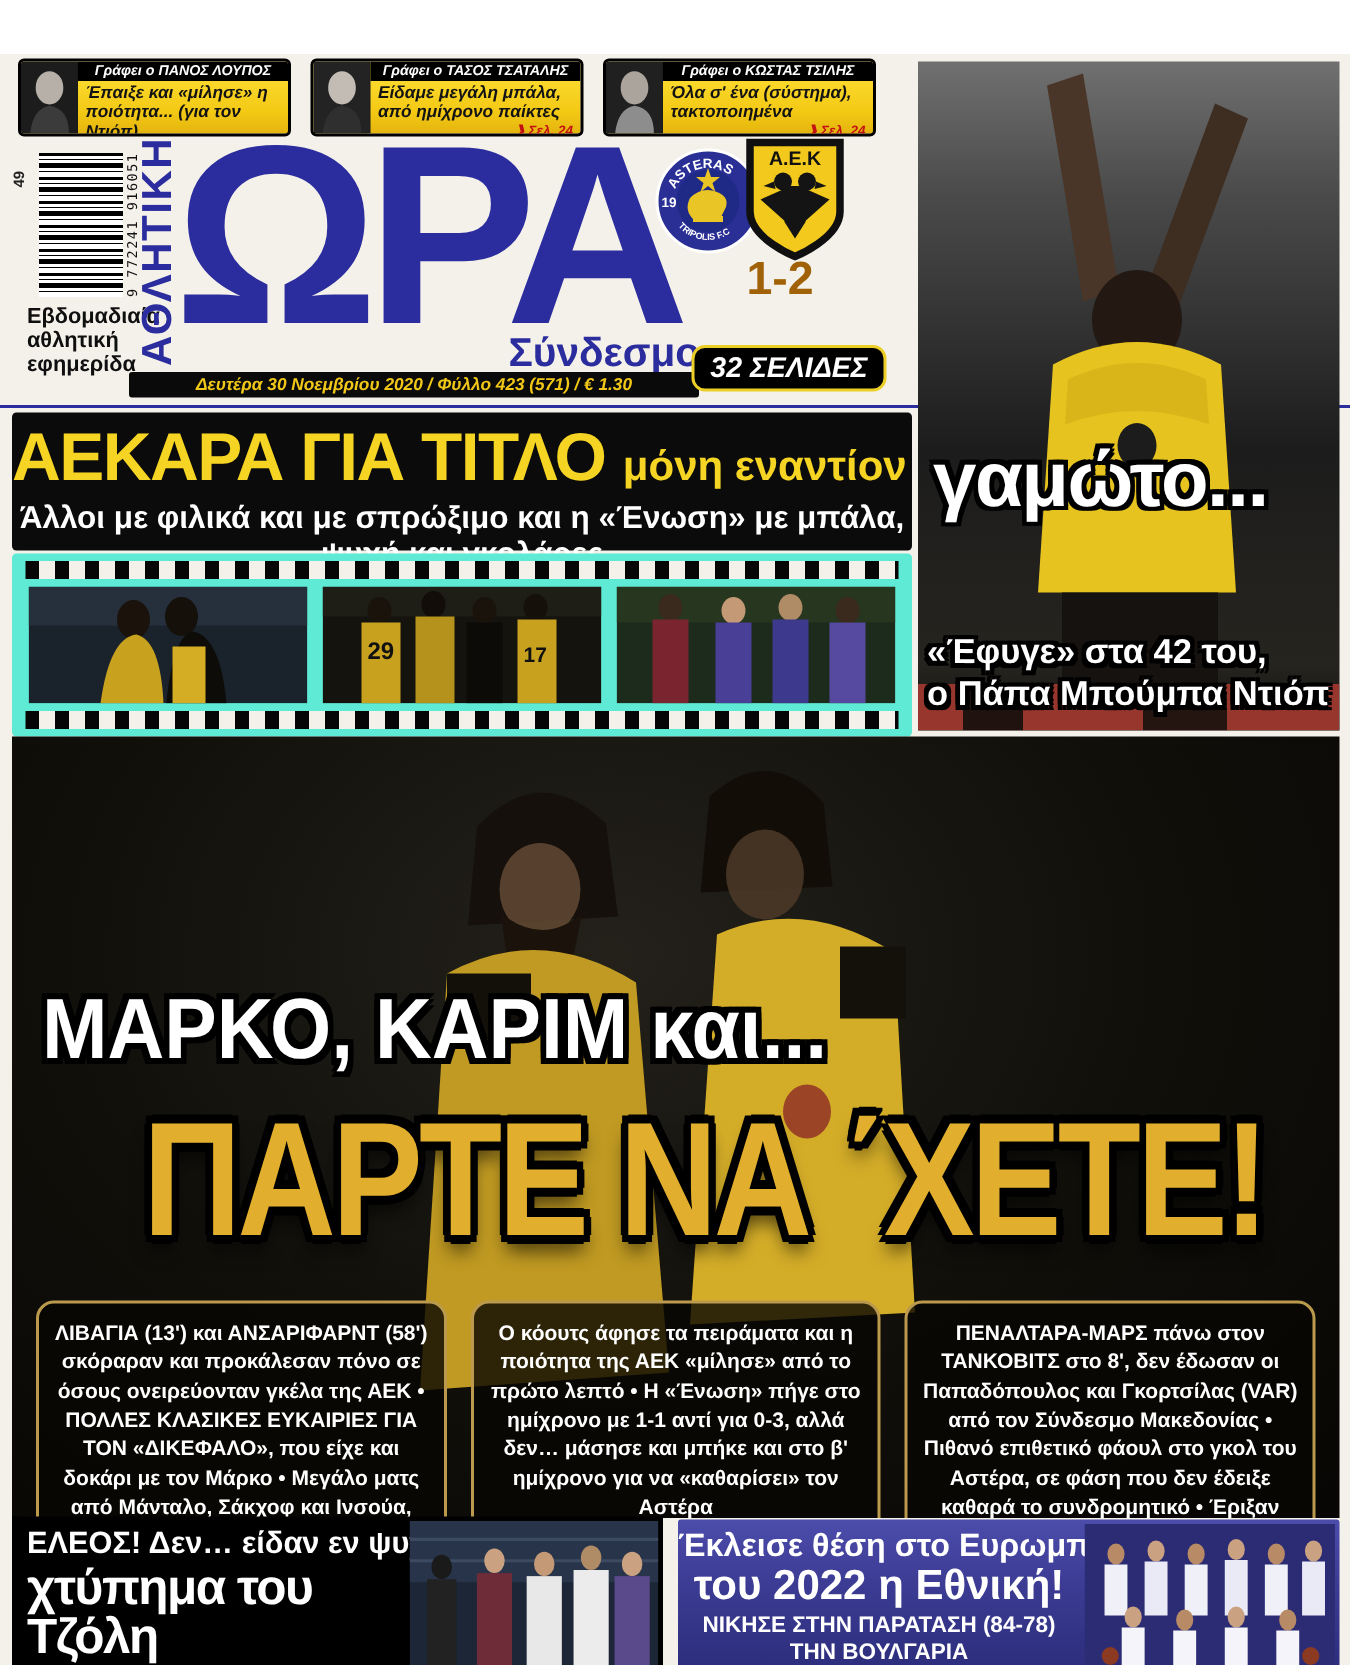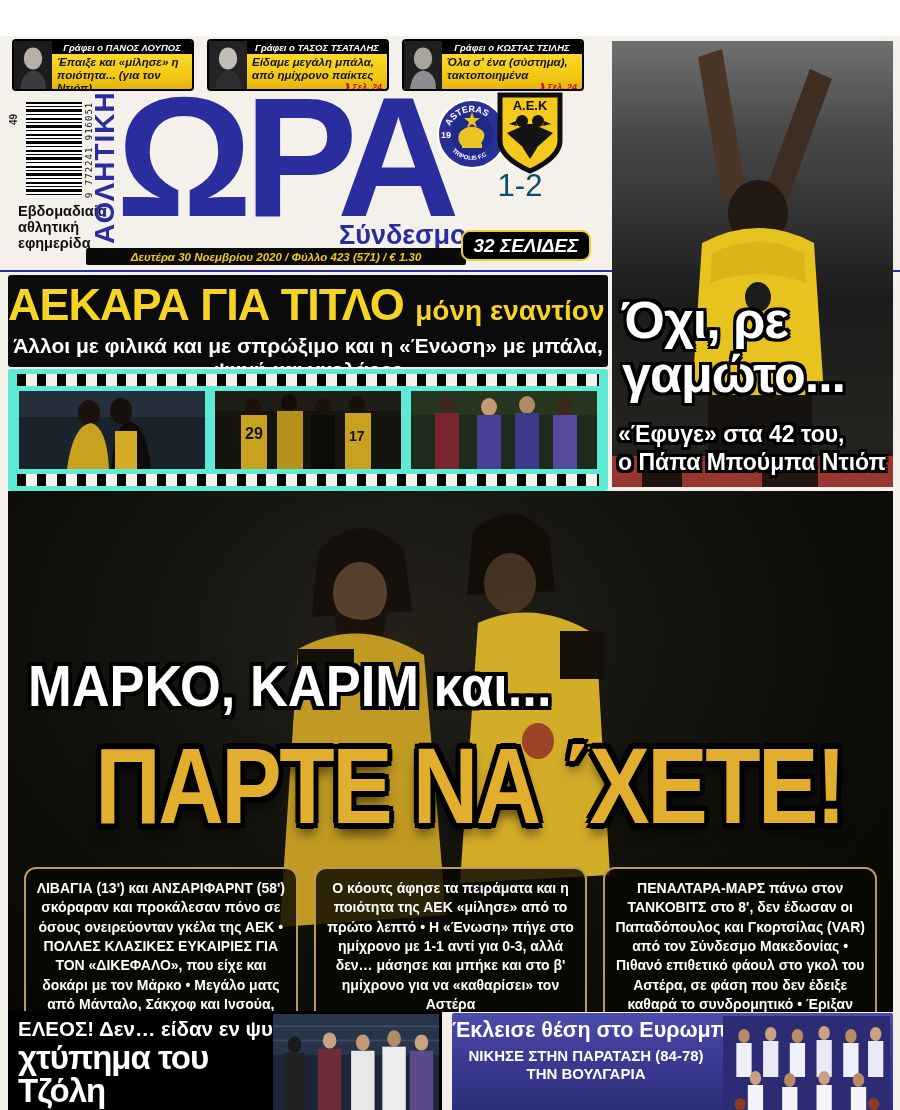--- a/index.html
+++ b/index.html
@@ -37,21 +37,21 @@
   .logo { position:absolute; left:116px; top:36px; font-size:170px; line-height:1; font-weight:bold;
           color:#2b2d9e; letter-spacing:-8px; }
   .logo-suffix { position:absolute; left:336px; top:184px; font-size:27px; font-weight:bold;
                  color:#2b2d9e; background:#f4f1ea; padding:0 3px; }
   .datebar { position:absolute; left:86px; top:212px; width:380px; height:17px; background:#0a0a0a;
              border-radius:2px; color:#f2c818; font-size:11.5px; font-weight:bold; font-style:italic;
              display:flex; align-items:center; justify-content:center; white-space:nowrap; }
   .logo-asteras { position:absolute; left:436px; top:62px; width:72px; height:72px; }
   .logo-aek { position:absolute; left:495px; top:55px; width:70px; height:84px; }
   .score { position:absolute; left:462px; top:132px; width:116px; text-align:center;
-           font-size:31px; font-weight:normal; color:#0c4a6e; }
+           font-size:31px; font-weight:bold; color:#a16207; }
   .pages-badge { position:absolute; left:461px; top:194px; width:130px; height:31px; background:#000;
                  border:2px solid #eccf26; border-radius:9px; color:#fff; font-size:19px;
                  font-weight:bold; font-style:italic; display:flex; align-items:center; justify-content:center; }
   .blue-rule { position:absolute; left:0; top:234px; width:900px; height:2px; background:#2b2d9e; }
 
   
   .leadbox { position:absolute; left:8px; top:239px; width:600px; height:92px; background:#0b0b0b;
              border-radius:3px; text-align:center; padding-top:4px; }
   .lead-l1 { color:#f6d423; white-space:nowrap; }
   .lead-main { font-size:45px; font-weight:bold; letter-spacing:-1px; }
@@ -281,21 +281,20 @@
       <ellipse cx="146" cy="172" rx="30" ry="33" fill="#231912"></ellipse>
       <path d="M90,202 q56,-30 112,0 l10,152 h-132 z" fill="#e6c31f"></path>
       <path d="M100,212 q46,-22 92,0 l2,30 q-48,-18 -96,0 z" fill="#d4af17" opacity=".7"></path>
       <ellipse cx="146" cy="256" rx="13" ry="15" fill="#1c1c1c"></ellipse>
       <rect x="96" y="354" width="104" height="60" fill="#151210"></rect>
       <rect x="0" y="415" width="281" height="31" fill="#96362c"></rect>
       <rect x="30" y="418" width="40" height="28" fill="#20130f"></rect>
         <rect x="150" y="420" width="56" height="26" fill="#241511"></rect>
     </svg>
     <div class="right-headline outline3">
-      <div>Όχι, ρε</div>
       <div>γαμώτο...</div>
     </div>
     <div class="right-caption outline3">
       <div>«Έφυγε» στα 42 του,</div>
       <div>ο Πάπα Μπούμπα Ντιόπ</div>
     </div>
   </div>
 
   <div class="mainphoto">
     <svg viewBox="0 0 430 521" preserveAspectRatio="none">
@@ -341,20 +340,21 @@
           <rect x="112" y="32" width="24" height="63" fill="#ececec"></rect>
         <ellipse cx="152" cy="28" rx="7" ry="8" fill="#caa181"></ellipse>
           <rect x="140" y="36" width="24" height="59" fill="#5a4a8c"></rect>
       </svg>
     </div>
   </div>
 
   <div class="br-box">
     <div class="br-text">
       <div class="br-l1">Έκλεισε θέση στο Ευρωμπάσκετ</div>
+      <div class="br-l2">του 2022 η Εθνική!</div>
       <div class="br-l3">
         <div>ΝΙΚΗΣΕ ΣΤΗΝ ΠΑΡΑΤΑΣΗ (84-78)</div>
         <div>ΤΗΝ ΒΟΥΛΓΑΡΙΑ</div>
       </div>
     </div>
     <div class="br-photo">
       <svg viewBox="0 0 175 95" preserveAspectRatio="none">
         <rect width="175" height="95" fill="#2c2c74"></rect>
         <g>
           <ellipse cx="22" cy="20" rx="6" ry="7" fill="#b98a66"></ellipse>

